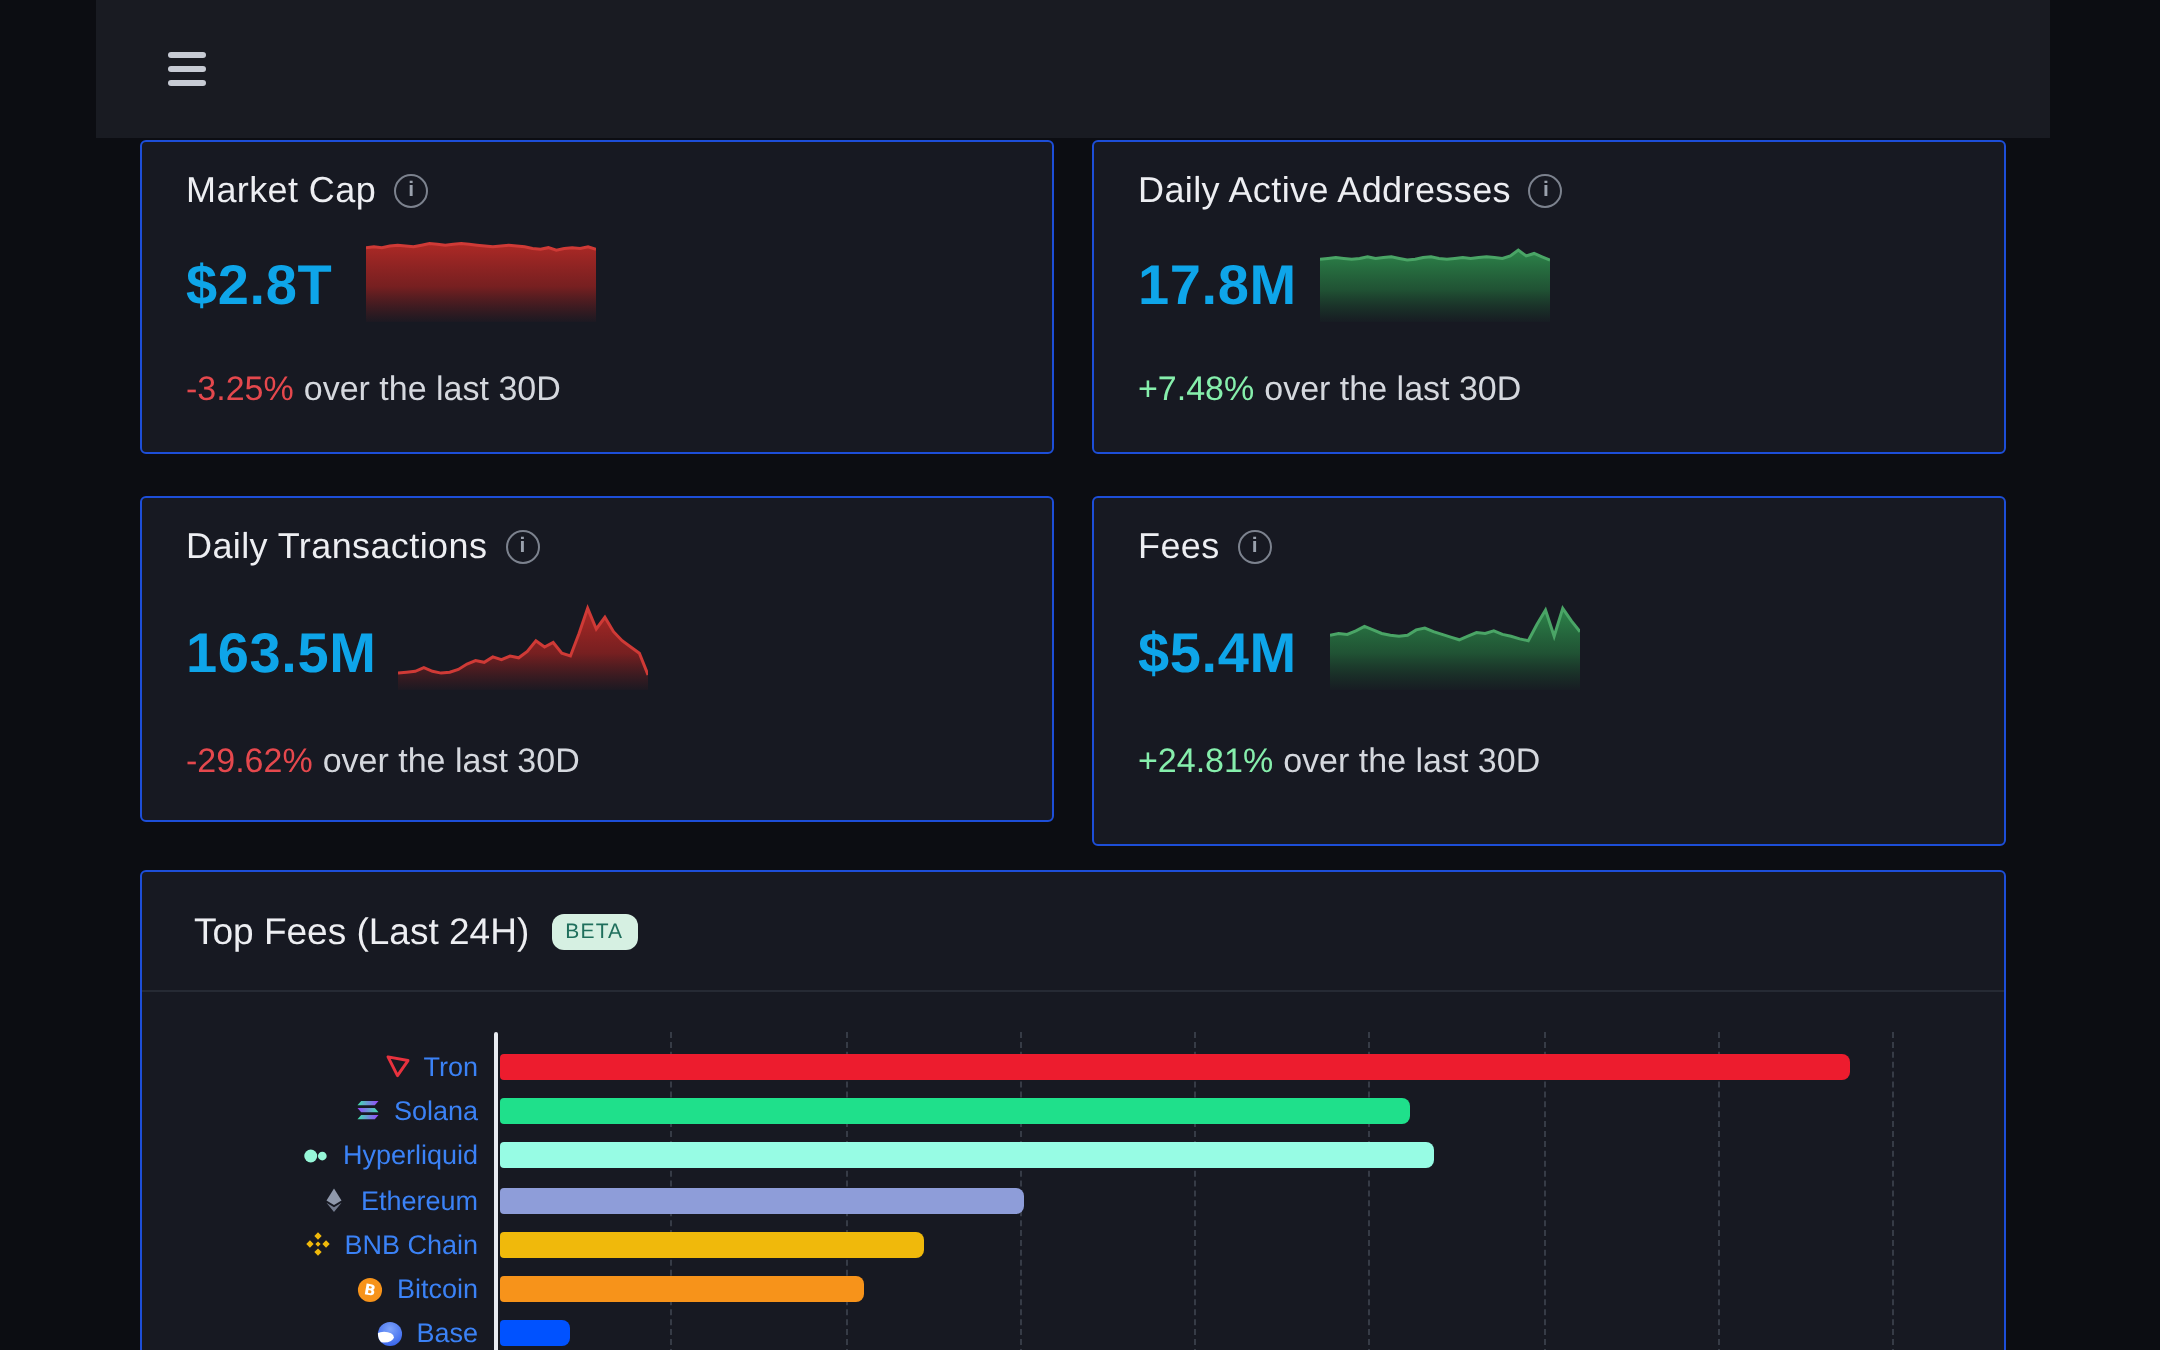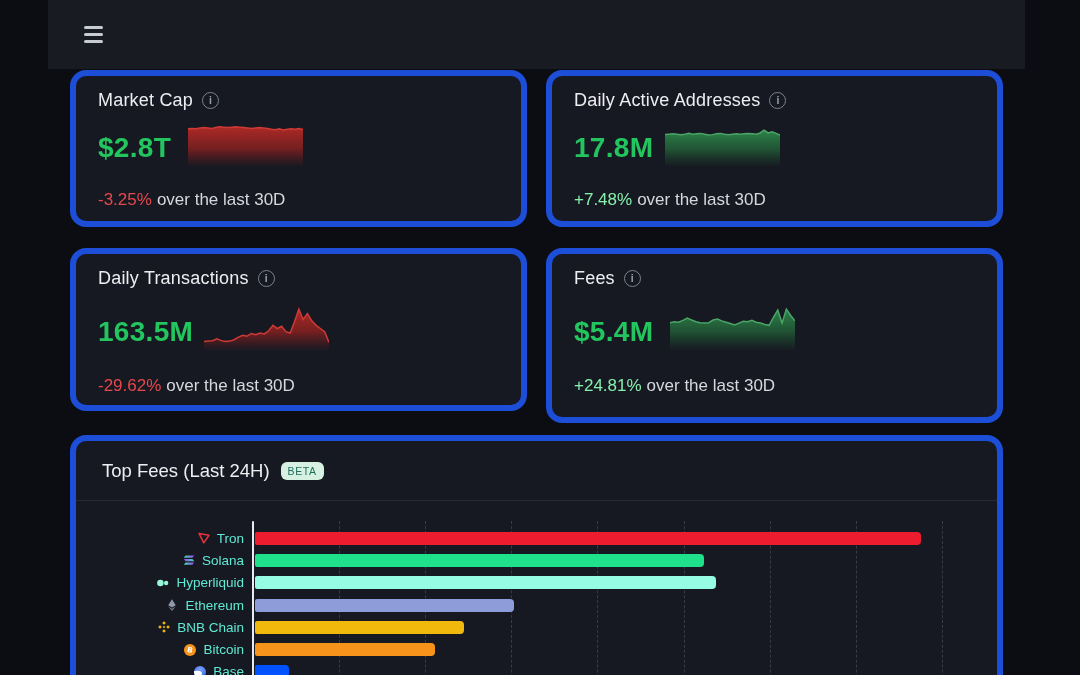--- a/index.html
+++ b/index.html
@@ -8,34 +8,34 @@
             background: #0c0d12; font-family: "Liberation Sans", sans-serif; }
 
   
   .topbar { position: absolute; left: 48px; top: 0; width: 977px; height: 69px; background: #191b22; }
   .menu-btn { position: absolute; left: 36px; top: 24px; width: 20px; height: 21px;
               background: none; border: none; padding: 2px 0; cursor: pointer;
               display: flex; flex-direction: column; justify-content: space-between; }
   .hbar { height: 2.6px; width: 19px; background: #c7cbd4; border-radius: 1.5px; }
 
   
-  .card { position: absolute; background: #171922; border: 6px solid #1d4ed8; border-radius: 16px; }
+  .card { position: absolute; background: #171922; border: 1px solid #1d4ed8; border-radius: 3px; }
   .stat-card { width: 457px; height: 157px; }
   .pos0 { left: 70px;  top: 70px; }
   .pos1 { left: 546px; top: 70px; }
   .pos2 { left: 70px;  top: 248px; height: 163px; text-align: center; }
   .pos3 { left: 546px; top: 248px; height: 175px; }
 
   .card-head { position: absolute; top: 14px; left: 22px; display: flex; align-items: center; }
   .card-title { font-size: 18px; font-weight: 500; color: #edeef2; letter-spacing: .2px; }
   .info { width: 17px; height: 17px; margin-left: 9px; border: 1.5px solid #7c828e; border-radius: 50%;
           color: #9aa1ad; font-size: 10.5px; font-weight: 600; line-height: 1;
           display: inline-flex; align-items: center; justify-content: center; cursor: pointer; }
   .value { position: absolute; left: 22px; top: 56px; font-size: 28px; font-weight: 700;
-           color: #22c55e; letter-spacing: .3px; }
+           color: #0ea5e9; letter-spacing: .3px; }
   .tall .value { top: 62px; }
   .spark { position: absolute; top: 44px; left: 112px; right: 26px; height: 46px; }
   .pos1 .spark { left: 113px; }
   .pos2 .spark { left: 128px; top: 46px; height: 50px; }
   .pos3 .spark { left: 118px; top: 46px; height: 50px; }
   .change { position: absolute; left: 22px; top: 114px; font-size: 17px; color: #d5d8de; }
   .tall .change { top: 122px; }
   .pct { margin-right: 5px; }
   .pct.down { color: #e5484d; }
   .pct.up   { color: #86efac; }
@@ -48,21 +48,21 @@
           padding: 3px 7px; border-radius: 6px; letter-spacing: .6px; }
   .divider { height: 1px; background: #262a34; }
 
   .chart-area { position: relative; margin-top: 26px; height: 200px; }
   .grid-overlay { position: absolute; left: 177px; right: 0; top: -6px; bottom: 0; }
   .gridline { position: absolute; top: 0; bottom: 0; width: 0; border-left: 1px dashed #363b46; }
   .axis-line { position: absolute; left: 176px; top: -6px; bottom: 0; width: 2px;
                background: #e8ebf1; border-radius: 1px; z-index: 2; }
   .frow { display: flex; align-items: center; height: 22.3px; position: relative; z-index: 1; }
   .flabel { width: 177px; display: flex; justify-content: flex-end; align-items: center; gap: 6px;
-            padding-right: 9px; font-size: 13.5px; color: #5eead4; white-space: nowrap; }
+            padding-right: 9px; font-size: 13.5px; color: #3b82f6; white-space: nowrap; }
   .flabel svg { width: 14px; height: 14px; flex: none; }
   .ftrack { flex: 1; height: 13px; position: relative; }
   .fbar { position: absolute; left: 2px; top: 0; height: 100%; border-radius: 2px 4px 4px 2px; }
 </style>
 </head>
 <body>
 
 <svg width="0" height="0" style="position:absolute" aria-hidden="true">
   <defs>
     <linearGradient id="solg" x1="0" y1="0" x2="1" y2="0">

